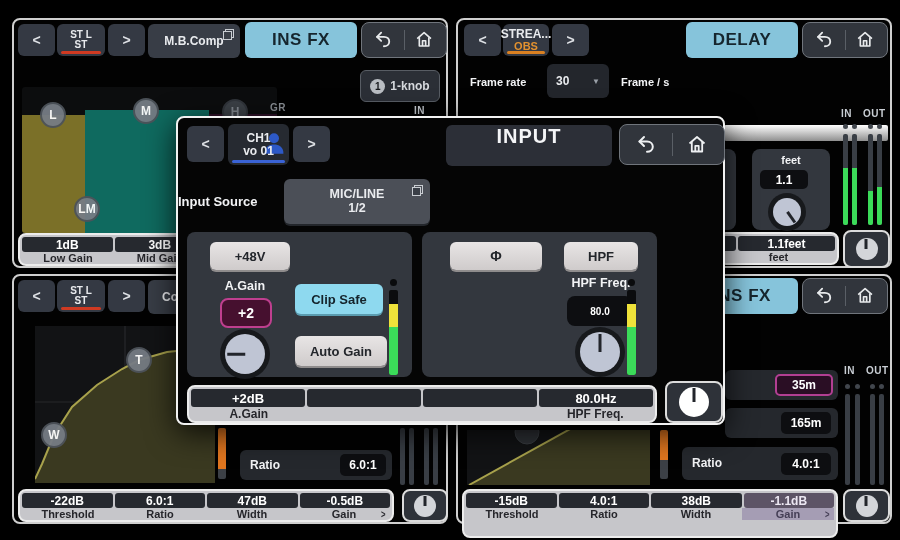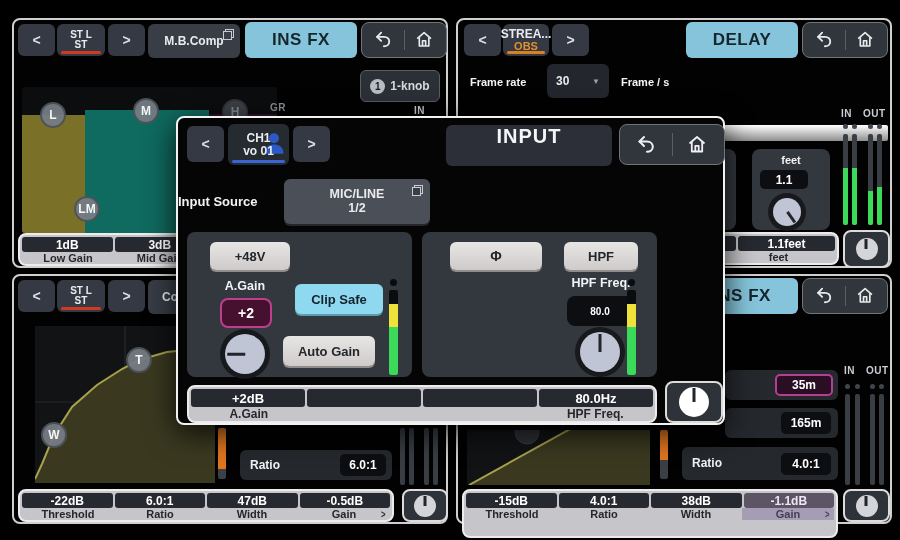--- a/index.html
+++ b/index.html
@@ -459,21 +459,21 @@
       <span class="wlab" style="left:18px;top:47px;width:80px;text-align:center;font-size:12.5px">A.Gain</span>
       <div class="valbox" style="left:33px;top:66px;width:52px;height:30px;font-size:14px;background:#46102f;border:2px solid #bf3f8f;border-radius:8px">
           <span>+2</span>
         </div>
       <div class="bigknob" style="left:38px;top:102px;width:40px;height:40px">
           <i class="ptr" style="transform:rotate(90deg)"></i>
         </div>
       <div class="btn-cyan" style="left:108px;top:52px;width:88px;height:30px;font-size:13px">
           <span>Clip Safe</span>
         </div>
-      <div class="btn-light" style="left:96px;top:104px;width:92px;height:30px;font-size:13px">
+      <div class="btn-light" style="left:108px;top:104px;width:92px;height:30px;font-size:13px">
           <span>Auto Gain</span>
         </div>
       <div class="meter" style="left:200px;top:45px;width:13px;height:100px">
         <span class="mdot" style="left:3px;top:2px;width:7px;height:7px;background:#0a0b0d"></span>
         <div class="mbar" style="left:2px;top:13px;width:9px;height:85px">
           <i class="seg" style="top:14px;height:23px;background:#efe23a"></i>
           <i class="seg" style="top:37px;height:48px;background:#3bdb59"></i>
         </div>
       </div>
     </div>

